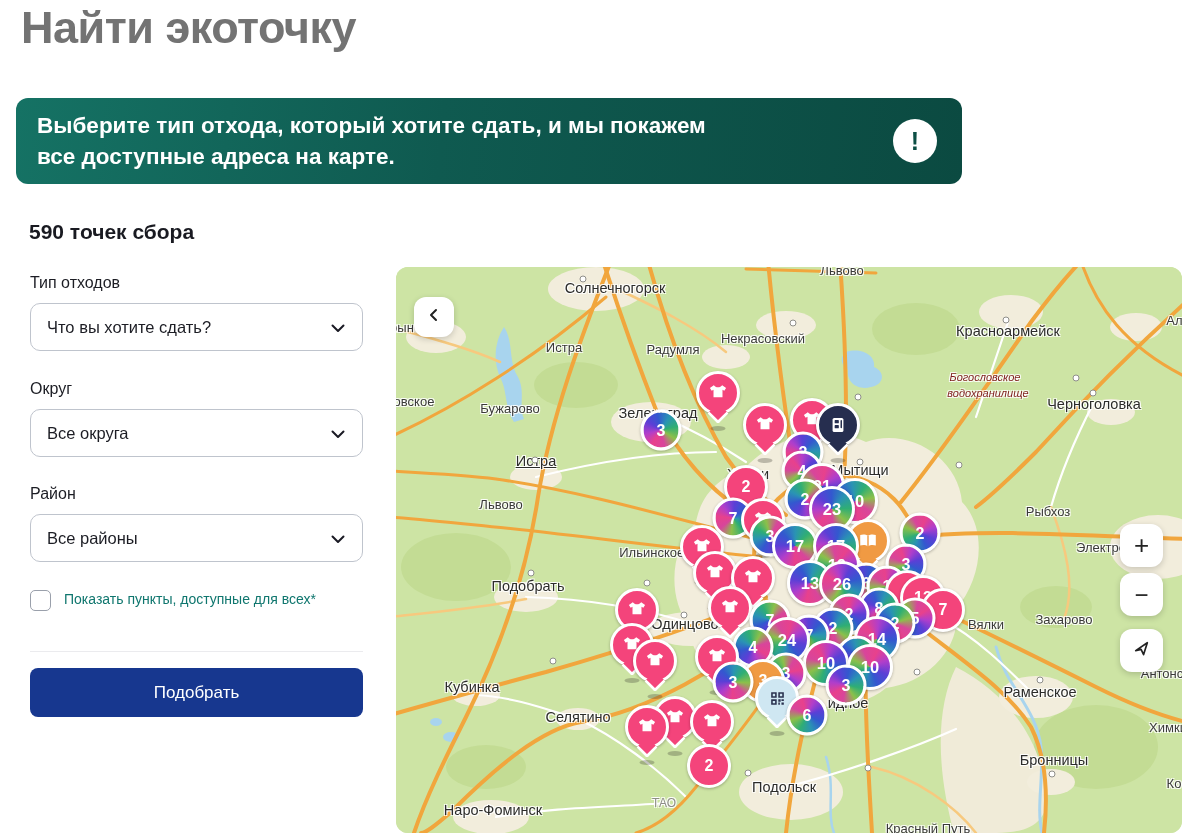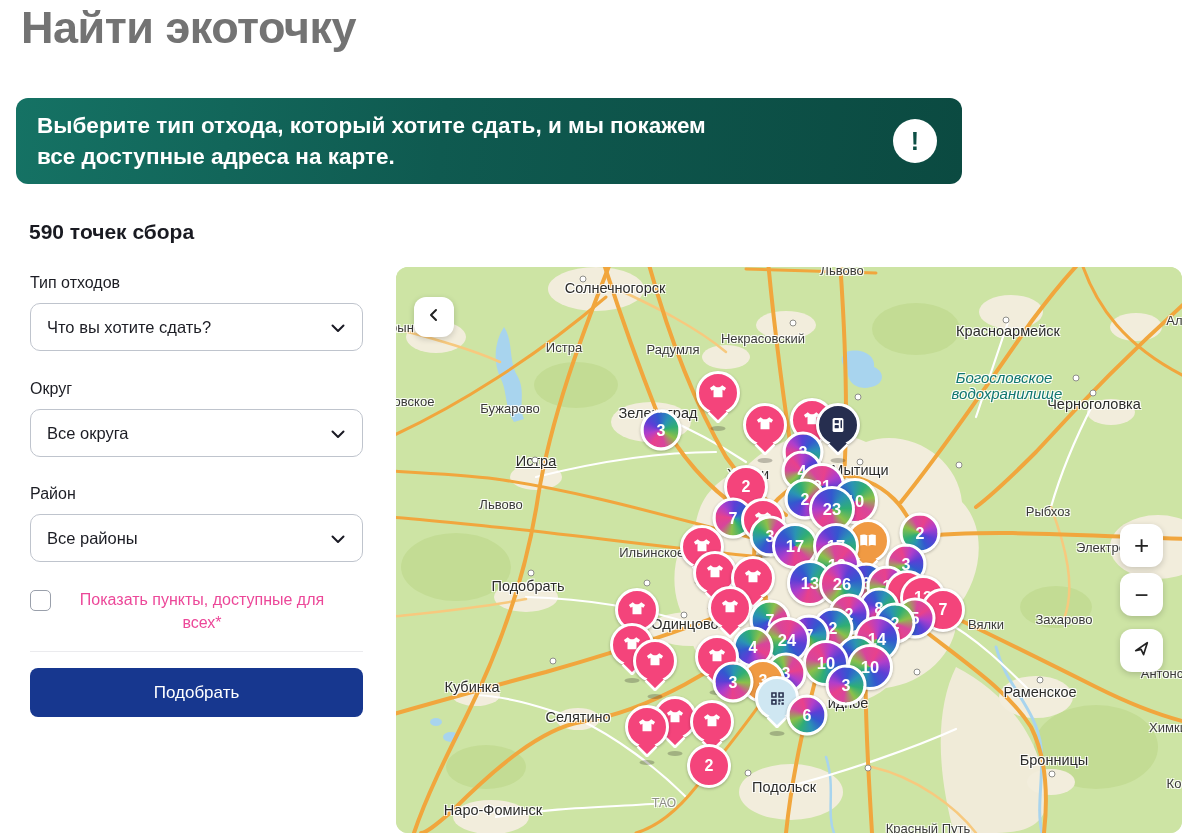--- a/index.html
+++ b/index.html
@@ -23,39 +23,39 @@
   .stats-heading { left:29px; top:220px; font-size:21px; font-weight:bold; }
   .field-label { left:30px; font-size:16px; color:#1c1d24; }
   .select { left:30px; width:333px; height:48px; background:#fff; border:1px solid #bfc4cd;
     border-radius:10px; display:flex; align-items:center; padding:0 42px 0 16px;
     font-size:16.5px; color:#1c1d24; cursor:pointer; }
   .select .chev { position:absolute; right:15px; top:15px; }
 
   .checkbox-row { left:30px; top:588px; width:310px; display:flex; gap:13px; cursor:pointer; }
   .checkbox-box { width:21px; height:21px; border:1.5px solid #9aa0ab; border-radius:5px;
     background:#fff; flex:0 0 auto; margin-top:2px; }
-  .checkbox-label { font-size:16px; line-height:23px; color:#ec4899;text-align:center; }
+  .checkbox-label { font-size:14px; line-height:23px; color:#0f766e; }
 
   .divider { left:30px; top:651px; width:333px; height:1px; background:#ebebee; }
 
   .submit-btn { left:30px; top:668px; width:333px; height:49px; background:#17378f; border-radius:8px;
     display:flex; align-items:center; justify-content:center; color:#fff; font-size:17px;
     font-weight:500; cursor:pointer; }
 
   
   .map { left:396px; top:267px; width:786px; height:566px; border-radius:12px; overflow:hidden;
     background:#cde4a4; cursor:grab; }
   .map svg.bg { position:absolute; left:0; top:0; }
 
   .map-label { position:absolute; transform:translate(-50%,-50%); white-space:nowrap;
     font-size:13px; color:#3a3a38;
     text-shadow:-1px -1px 0 rgba(255,255,255,.85), 1px -1px 0 rgba(255,255,255,.85),
                 -1px 1px 0 rgba(255,255,255,.85), 1px 1px 0 rgba(255,255,255,.85); }
   .map-label.city  { font-size:14.5px; color:#2c2c2a; }
-  .map-label.water { font-size:15px; font-style:italic; color:#0f766e;margin-left:19px; }
+  .map-label.water { font-size:11px; font-style:italic; color:#7f1d1d; }
   .map-label.minor { font-size:12px; color:#8d8d86; }
 
   .map-dot { position:absolute; width:7px; height:7px; border-radius:50%; background:#fff;
     border:1.5px solid #8f8f8a; transform:translate(-50%,-50%); }
 
   .marker { position:absolute; transform:translate(-50%,-50%); border-radius:50%;
     display:flex; align-items:center; justify-content:center; color:#fff; font-weight:bold;
     border:3px solid #ffffff; box-shadow:0 1px 3px rgba(0,0,0,.28); cursor:pointer; }
   .cluster { width:41px; height:41px; font-size:16px;
     background:conic-gradient(from var(--rot,0deg), #e8418c,#b03ecb,#5b3fd6,#3358cf,#2a93b4,#2fae74,#8bc04a,#d8459b,#e8418c); }

